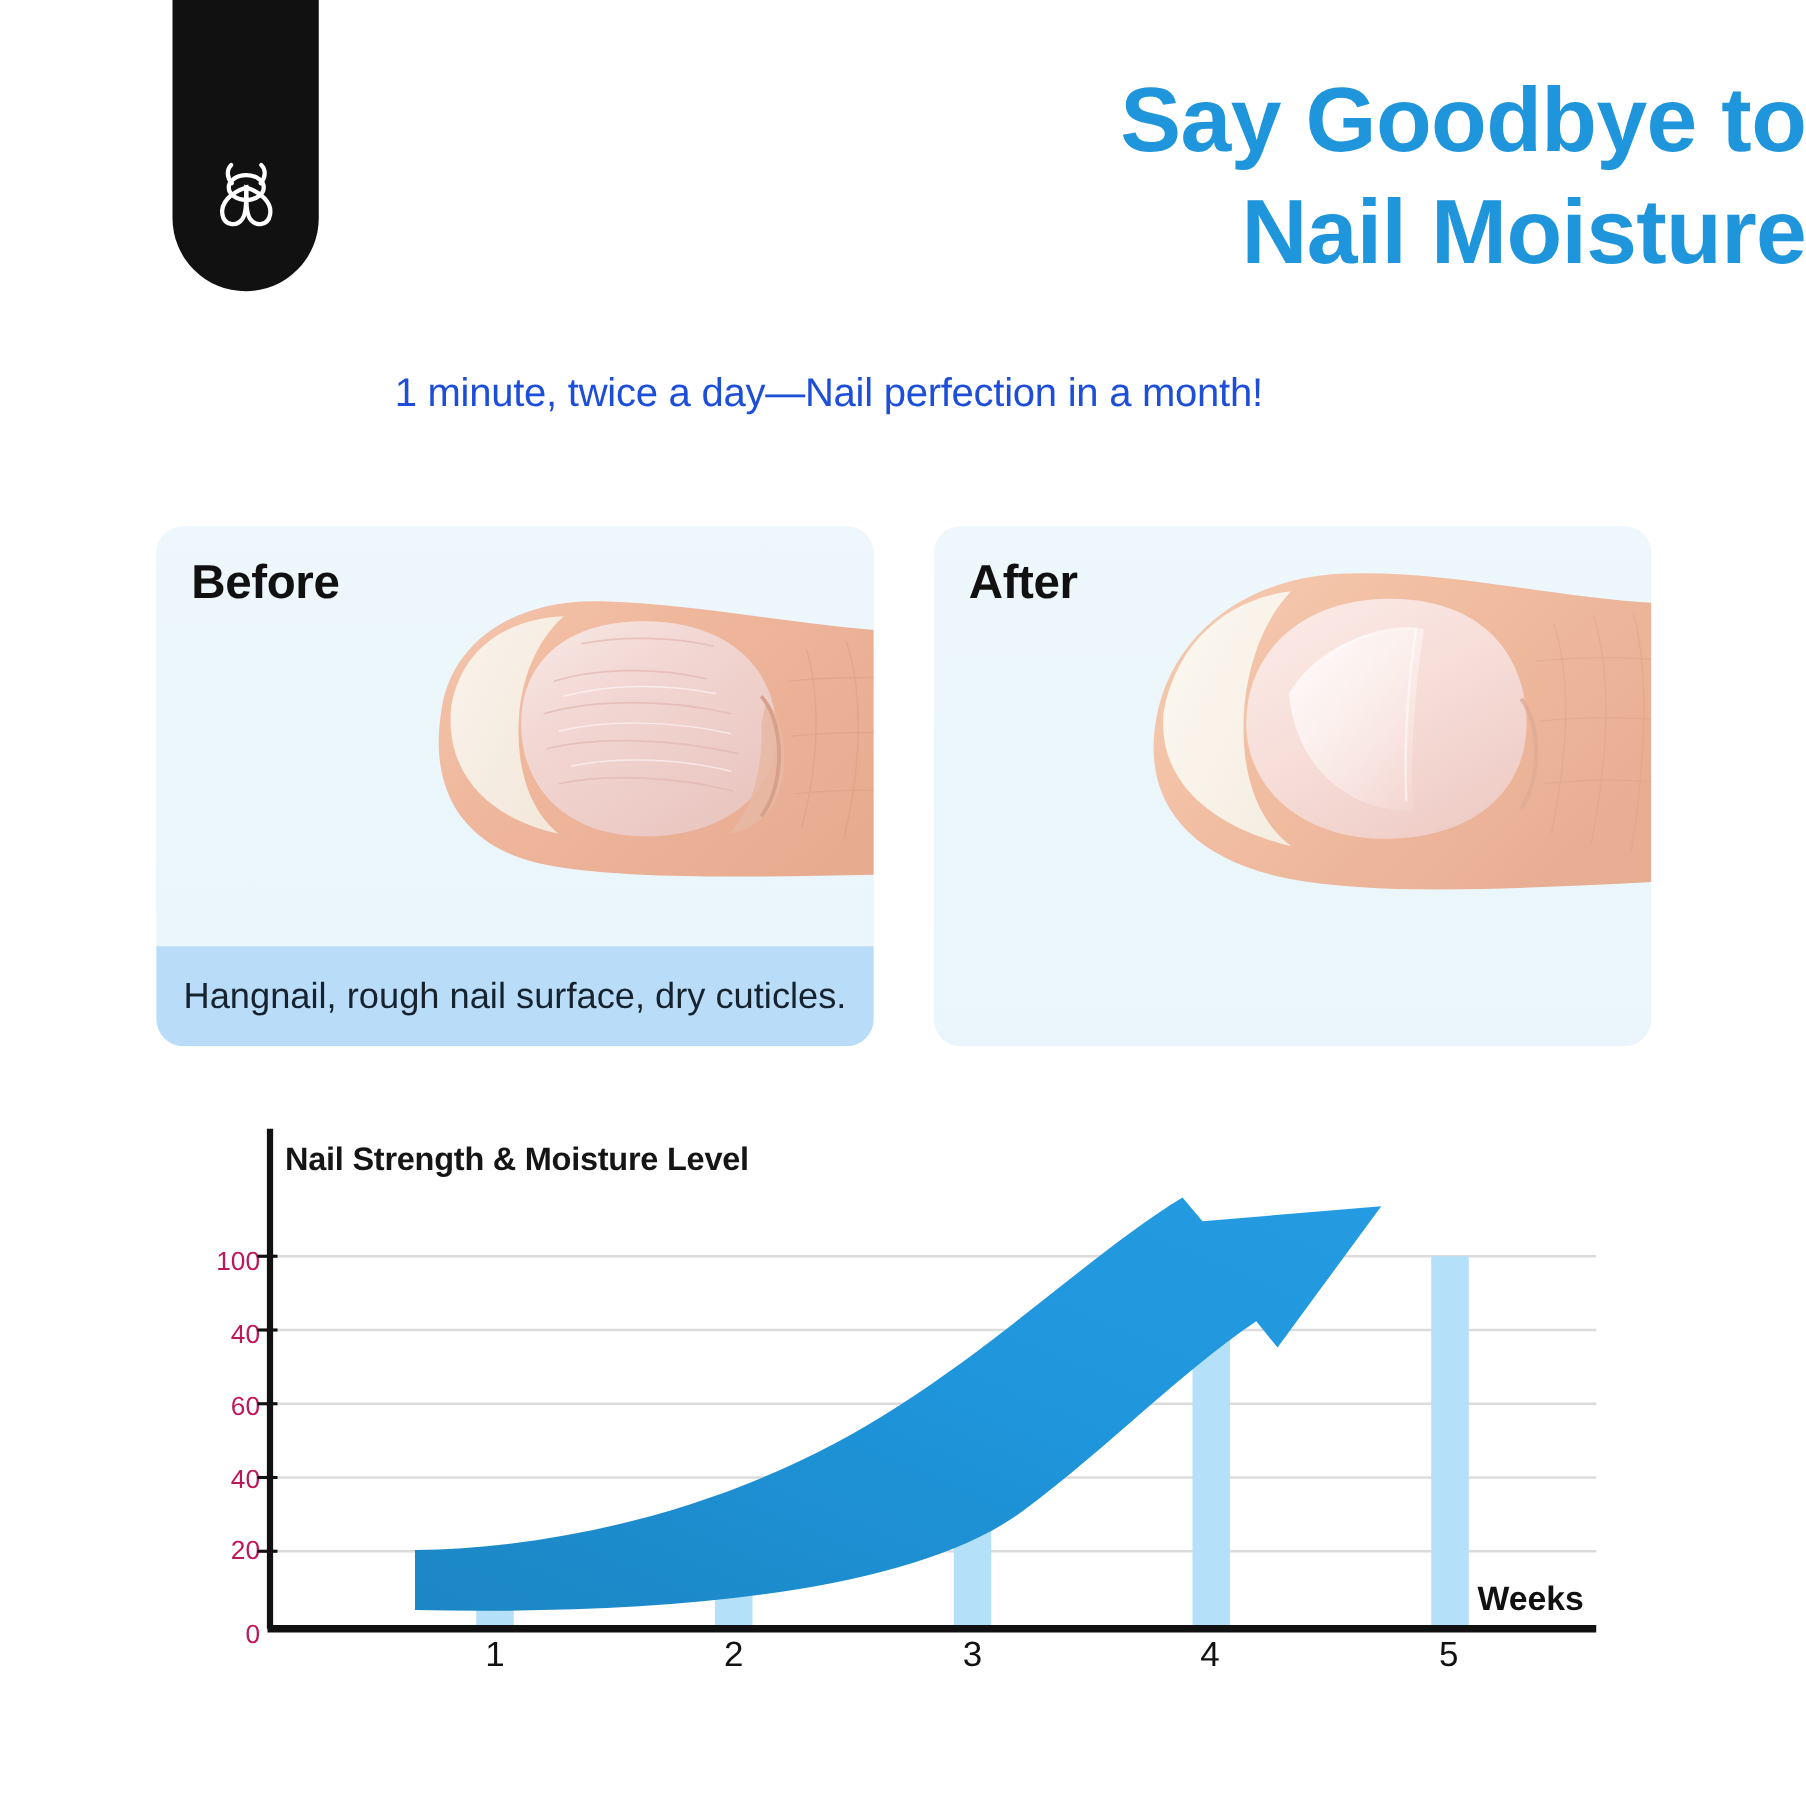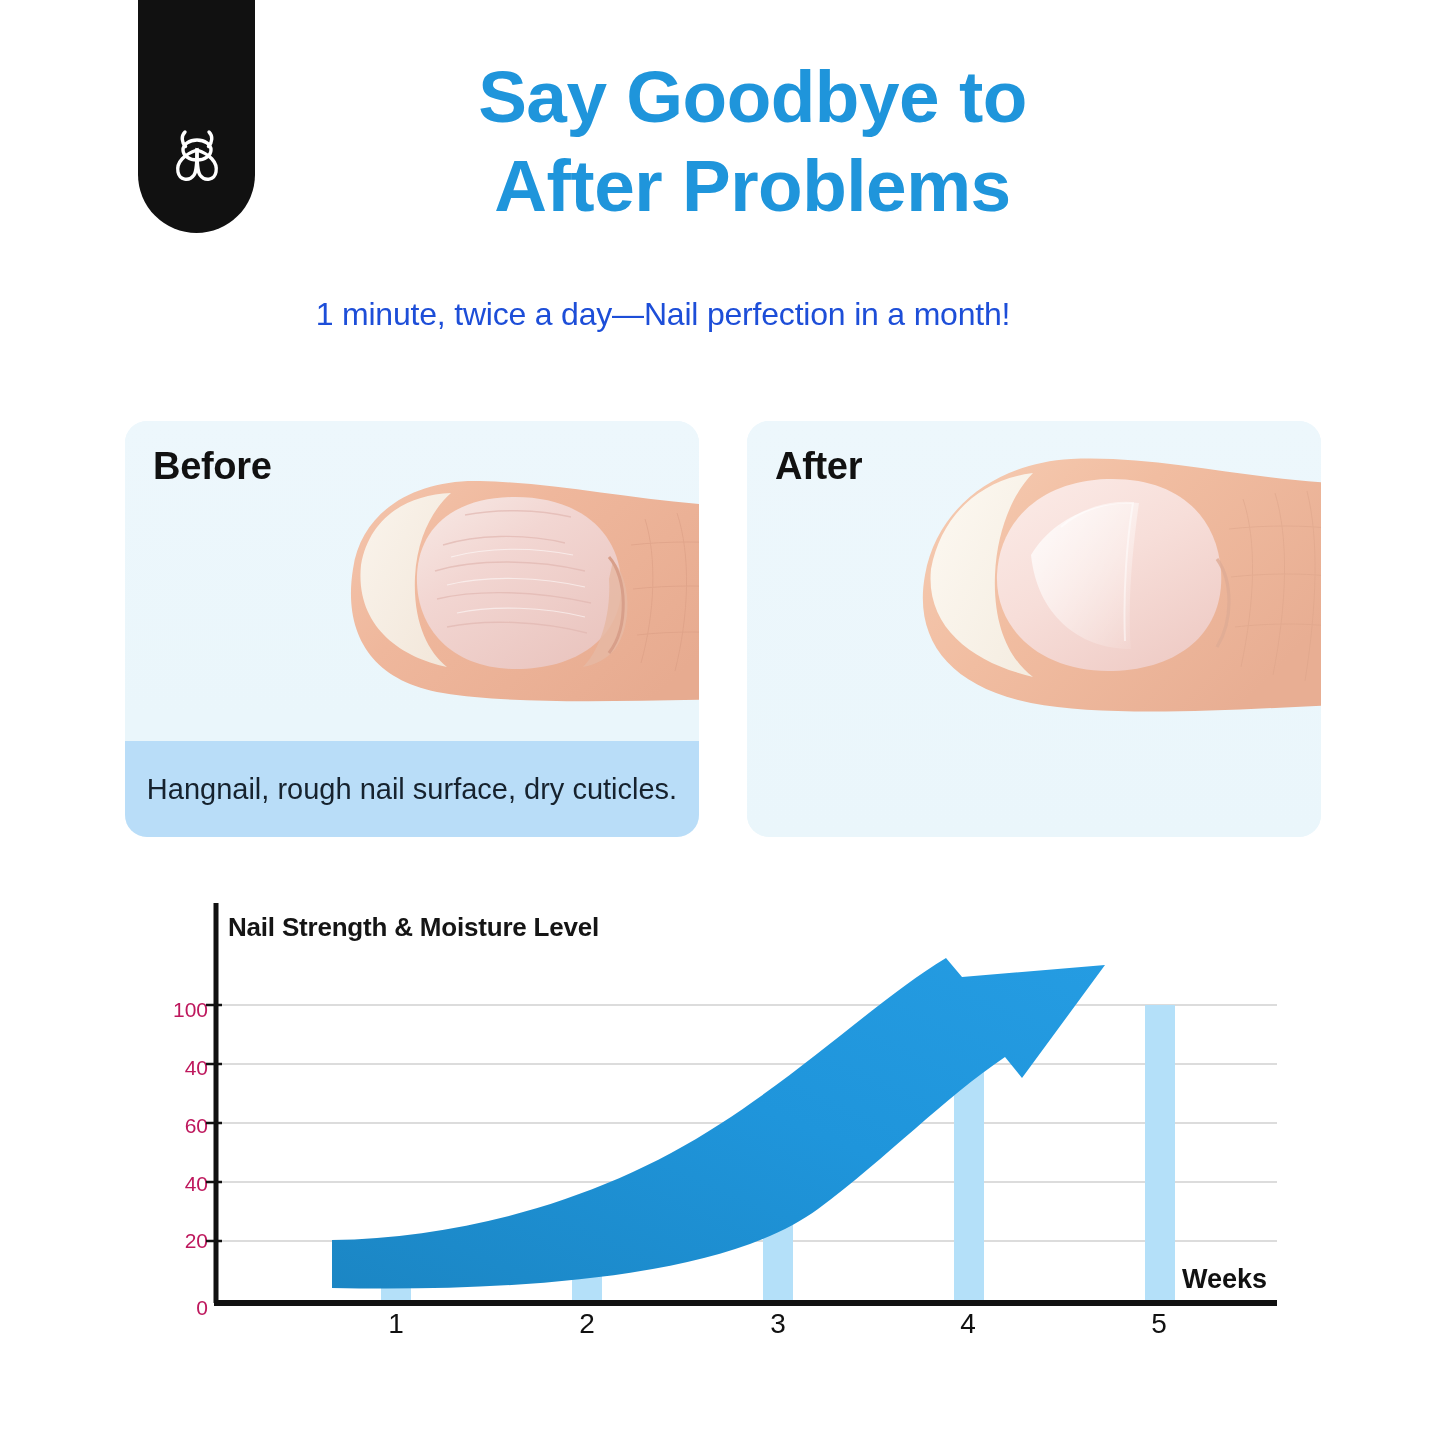--- a/index.html
+++ b/index.html
@@ -22,21 +22,21 @@
   }
   .logo-mark{
     position:absolute;left:50%;top:178px;
     transform:translate(-50%,-50%);
     width:72px;height:72px;
   }
 
   
   .headline{
     position:absolute;left:0;top:52px;width:1445px;
-    text-align:center;
+    text-align:right;
     color:#1f95db;
     font-size:73px;
     line-height:1.22;
     font-weight:700;
     letter-spacing:-0.5px;
     padding-left:60px;
     box-sizing:border-box;
   }
   .headline .l2{display:block;}
 
@@ -69,21 +69,21 @@
     background:linear-gradient(180deg,#edf7fc 0%,#eaf6fb 100%);
     overflow:hidden;
   }
   .card-label{
     position:absolute;left:28px;top:24px;
     font-size:38px;font-weight:700;color:#111;
     z-index:4;letter-spacing:-0.3px;
   }
   .card-caption{
     background:#b9ddf8;
-    height:96px;
+    height:80px;
     display:flex;align-items:center;justify-content:center;
     text-align:center;
     color:#16222e;
     font-size:29px;
     line-height:1.25;
     padding:0 18px;
     box-sizing:border-box;
     margin-top:26px;
   }
 
@@ -121,21 +121,21 @@
       <path d="M48 10 C52 14 51.5 20 47.5 24.5"></path>
       <ellipse cx="36" cy="28" rx="14" ry="10"></ellipse>
       <path d="M36 28 C24 32 15 40 17 50 C18.5 58 28 60 33 53 C36 48.5 36 40 36 28Z"></path>
       <path d="M36 28 C48 32 57 40 55 50 C53.5 58 44 60 39 53 C36 48.5 36 40 36 28Z"></path>
     </svg>
   </div>
 </div>
 
 <div class="headline">
   <span>Say Goodbye to</span>
-  <span class="l2">After Problems</span>
+  <span class="l2">Nail Moisture</span>
 </div>
 
 <div class="subtitle">1 minute, twice a day—Nail perfection in a month!</div>
 
 <div class="cards">
 
   <div class="card">
     <div class="card-photo">
       <div class="card-label">Before</div>
       <div class="finger" style="left:140px;top:28px;">

